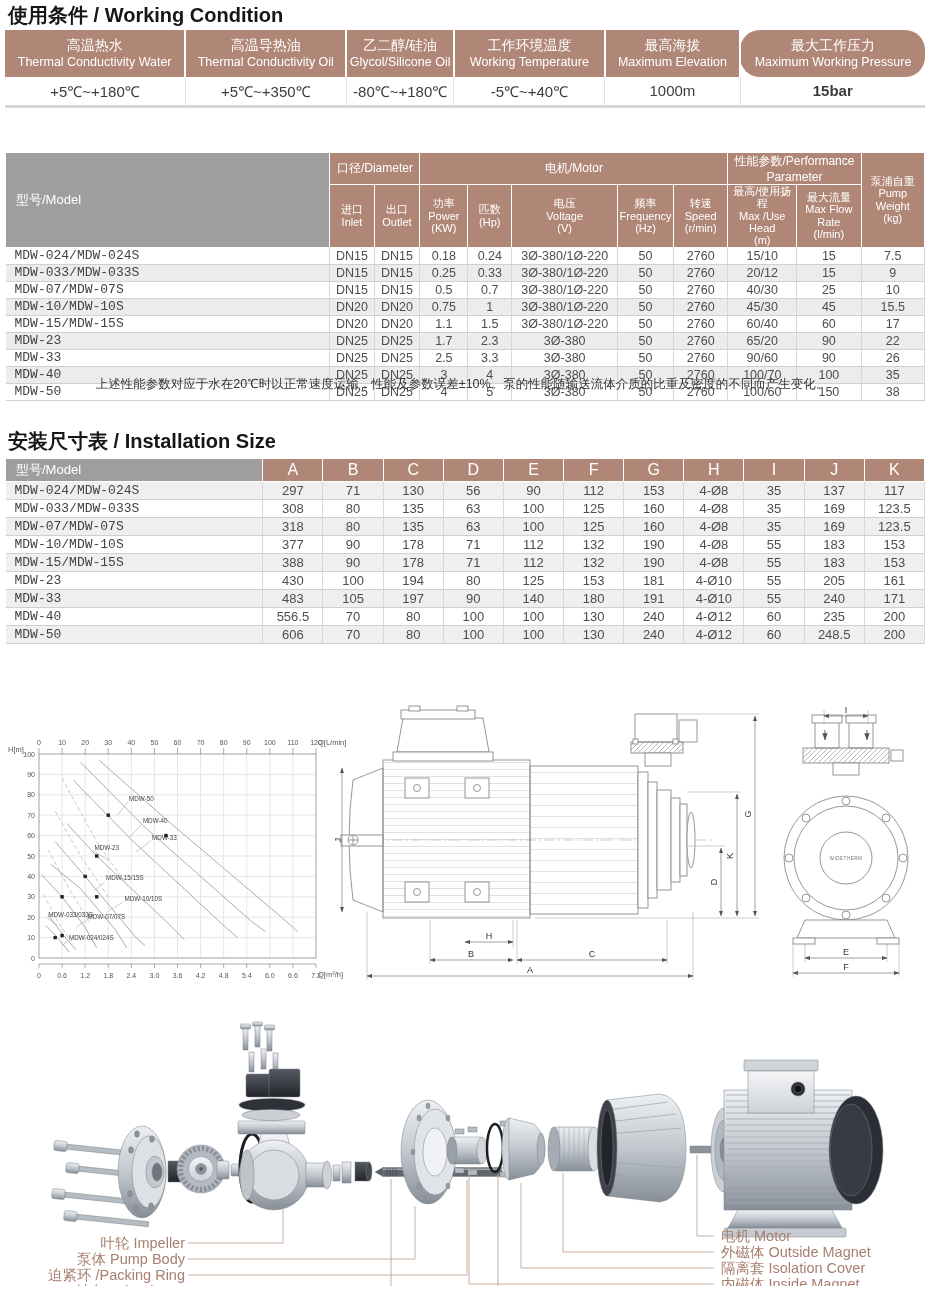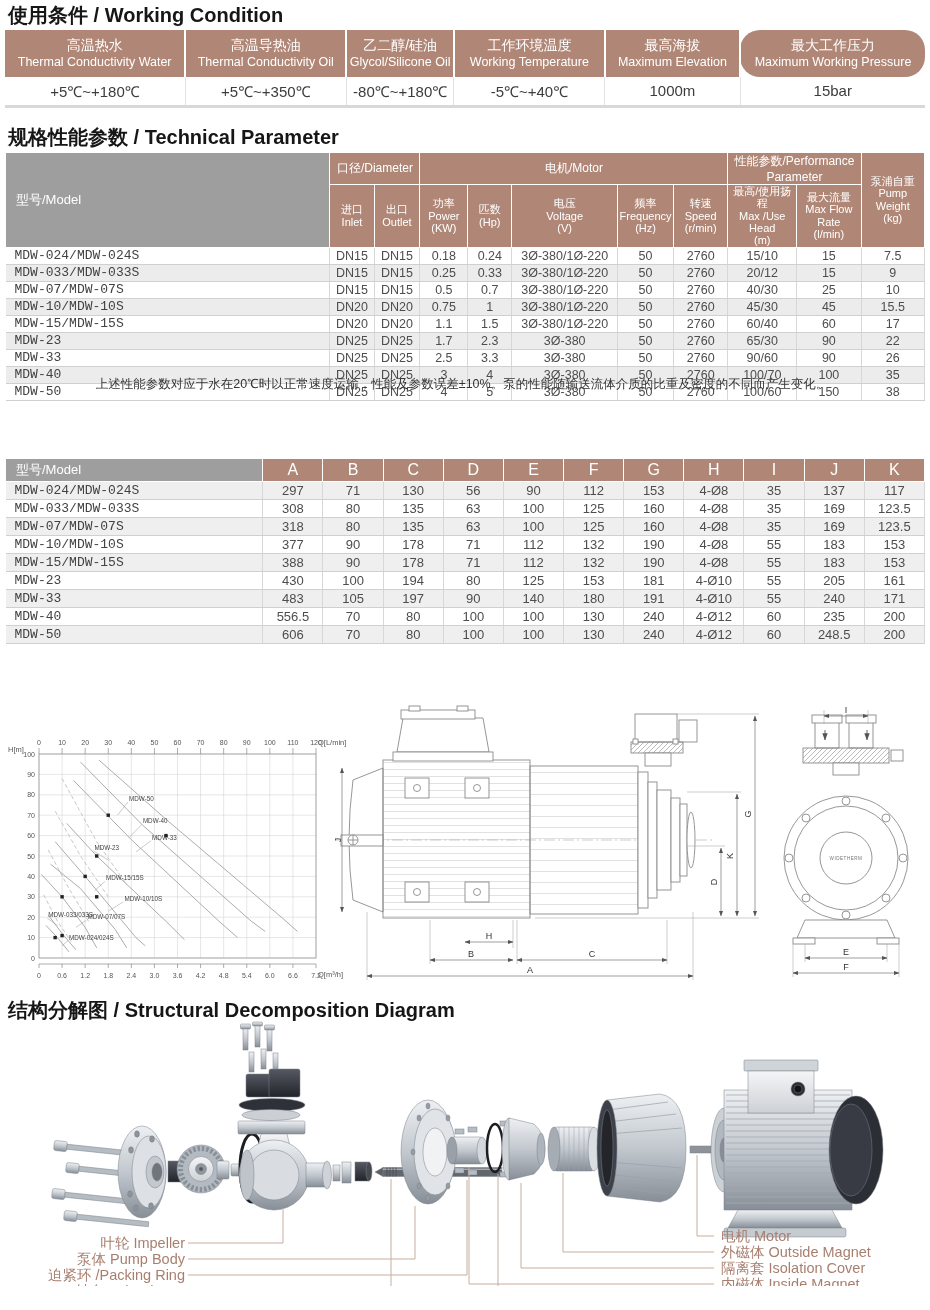--- a/index.html
+++ b/index.html
@@ -11,21 +11,21 @@
   table { border-collapse:collapse; table-layout:fixed; width:100%; }
 
   
   .wc th { background:#b08776; color:#fff; font-weight:normal; vertical-align:middle;
            border-right:2px solid #fff; padding:7px 2px; }
   .wc th:last-child { border-right:none;border-radius:20px; }
   .wc .zh { font-size:14px; line-height:1.25; }
   .wc .en { font-size:12.5px; line-height:1.2; }
   .wc td { height:30px; text-align:center; font-size:15px; color:#3c3c3c;
            border-right:1px solid #e3e3e3; border-bottom:3px solid #d8d8d8; }
-  .wc td:last-child { border-right:none; }
+  .wc td:last-child { border-right:none;font-weight:bold; }
 
   
   .dt th { background:#b08776; color:#fff; font-weight:normal; border:1px solid #fff;
            text-align:center; vertical-align:middle; }
   .dt th.model { background:#9e9e9e; text-align:left; padding-left:10px; font-size:13px;margin-left:32px; }
   .dt .hl { font-size:11px; line-height:1.12; }
   .dt .gl { font-size:12px; }
   .dt td { text-align:center; font-size:12.5px; color:#4d4d4d; height:17px;
            border-right:1px solid #d7d7d7; border-bottom:1px solid #d0d0d0; }
   .dt td.model { text-align:left; padding-left:9px; color:#424242; font-size:13px;font-family:Liberation Mono, monospace; }
@@ -95,21 +95,20 @@
             <td>+5℃~+350℃</td>
             <td>-80℃~+180℃</td>
             <td>-5℃~+40℃</td>
             <td>1000m</td>
             <td>15bar</td>
           </tr>
         </tbody>
       </table>
     </div>
 
-  <div class="sec-title" style="top:124px">规格性能参数 / Technical Parameter</div>
   <div class="tbl-wrap" style="top:152px" id="tp-slot">
       <table class="dt tp">
         <colgroup>
           <col style="width:35.3%">
           <col style="width:4.8%">
           <col style="width:5%">
           <col style="width:5.2%">
           <col style="width:4.8%">
           <col style="width:11.5%">
           <col style="width:6.1%">
@@ -243,21 +242,21 @@
           </tr>
           <tr>
             <td class="model">MDW-23</td>
             <td class="">DN25</td>
             <td class="">DN25</td>
             <td class="">1.7</td>
             <td class="">2.3</td>
             <td class="">3Ø-380</td>
             <td class="">50</td>
             <td class="">2760</td>
-            <td class="">65/30</td>
+            <td class="">65/20</td>
             <td class="">90</td>
             <td class="">22</td>
           </tr>
           <tr>
             <td class="model">MDW-33</td>
             <td class="">DN25</td>
             <td class="">DN25</td>
             <td class="">2.5</td>
             <td class="">3.3</td>
             <td class="">3Ø-380</td>
@@ -294,20 +293,21 @@
             <td class="">38</td>
           </tr>
         </tbody>
       </table>
     </div>
 
   <div class="note" style="top:376px">
     <div class="note-zh">上述性能参数对应于水在20℃时以正常速度运输，性能及参数误差±10%。泵的性能随输送流体介质的比重及密度的不同而产生变化。</div>
   </div>
 
+  <div class="sec-title" style="top:428px">安装尺寸表 / Installation Size</div>
   <div class="tbl-wrap" style="top:458px" id="is-slot">
       <table class="dt is">
         <colgroup>
           <col style="width:28%">
           <col style="width:6.545%">
           <col style="width:6.545%">
           <col style="width:6.545%">
           <col style="width:6.545%">
           <col style="width:6.545%">
           <col style="width:6.545%">
@@ -722,21 +722,20 @@
       <line x1="470" y1="252" x2="552" y2="252" marker-start="url(#ar)" marker-end="url(#ar)"></line>
       <line x1="458" y1="267" x2="564" y2="267" marker-start="url(#ar)" marker-end="url(#ar)"></line>
     </g>
     <g fill="#333" font-size="9">
       <text x="511" y="7" text-anchor="middle">I</text>
       <text x="511" y="249" text-anchor="middle">E</text>
       <text x="511" y="264" text-anchor="middle">F</text>
     </g>
   </svg>
 
-  <div class="sec-title" style="top:997px">结构分解图 / Structural Decomposition Diagram</div>
 
   <svg viewBox="0 0 930 288" style="left:0;top:1022px;width:930px;height:288px">
     <defs>
       <linearGradient id="g1" x1="0" y1="0" x2="0" y2="1">
         <stop offset="0" stop-color="#eef0f3"></stop>
           <stop offset="0.5" stop-color="#c2c8ce"></stop>
           <stop offset="1" stop-color="#878e97"></stop>
       </linearGradient>
       <linearGradient id="g2" x1="0" y1="0" x2="0" y2="1">
         <stop offset="0" stop-color="#f4f5f7"></stop>

